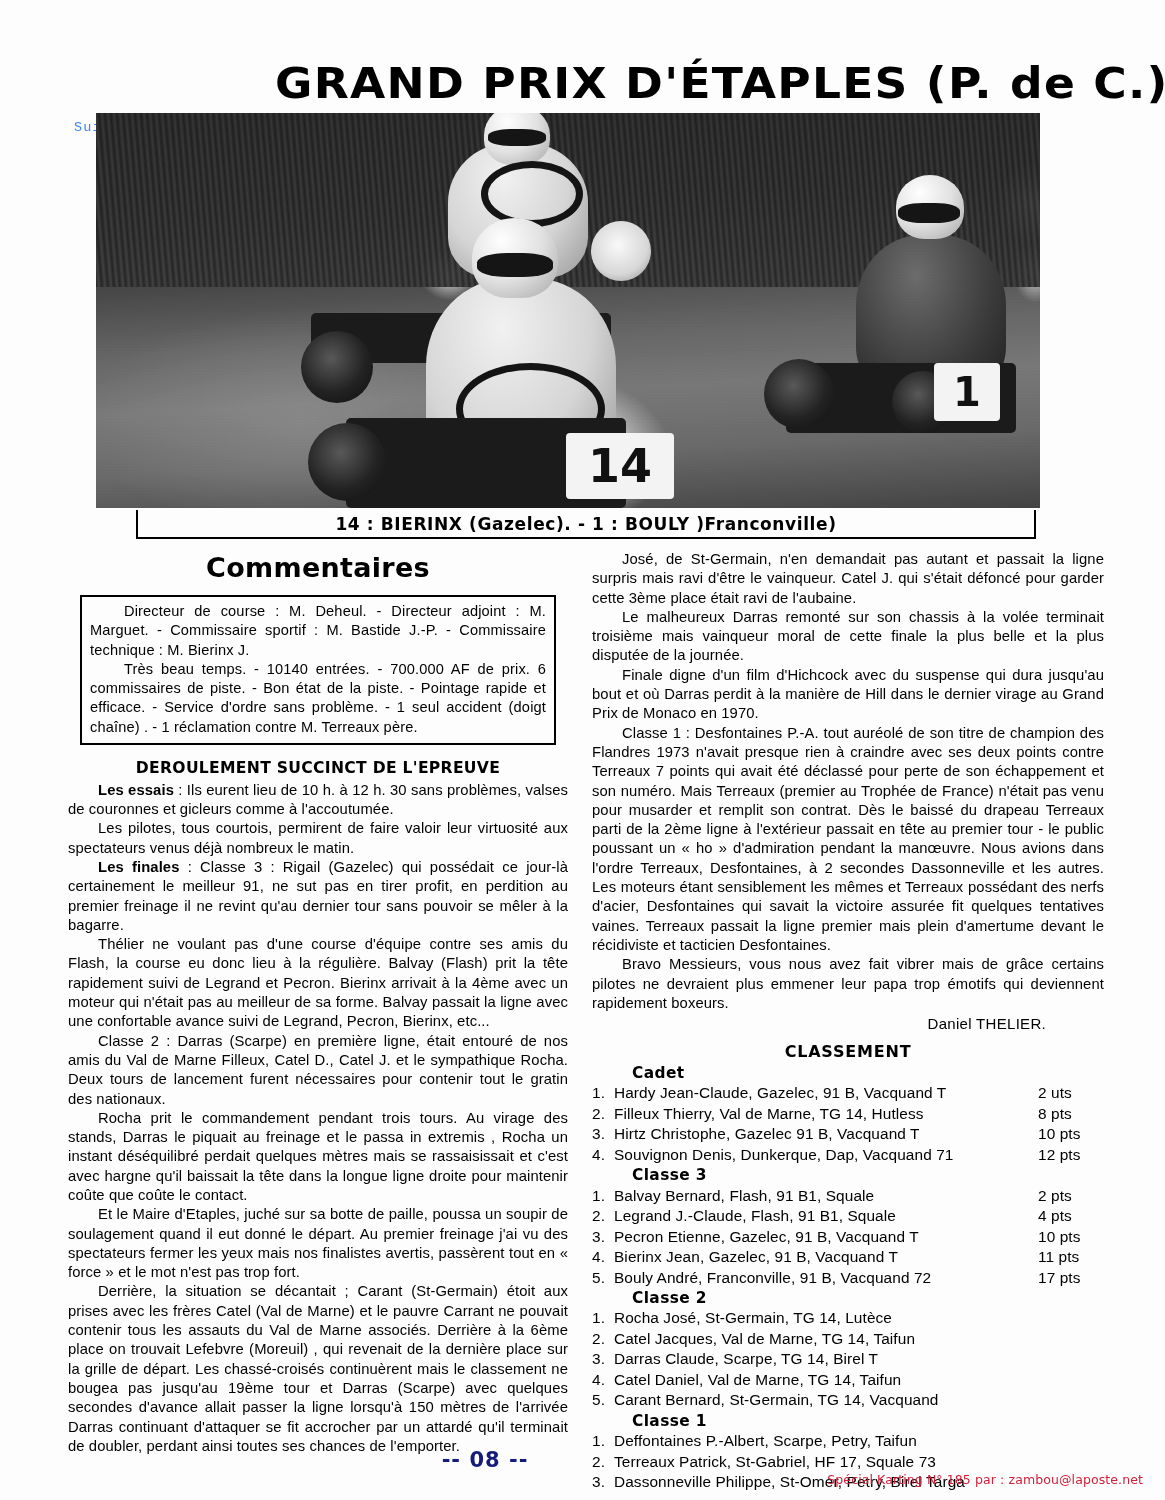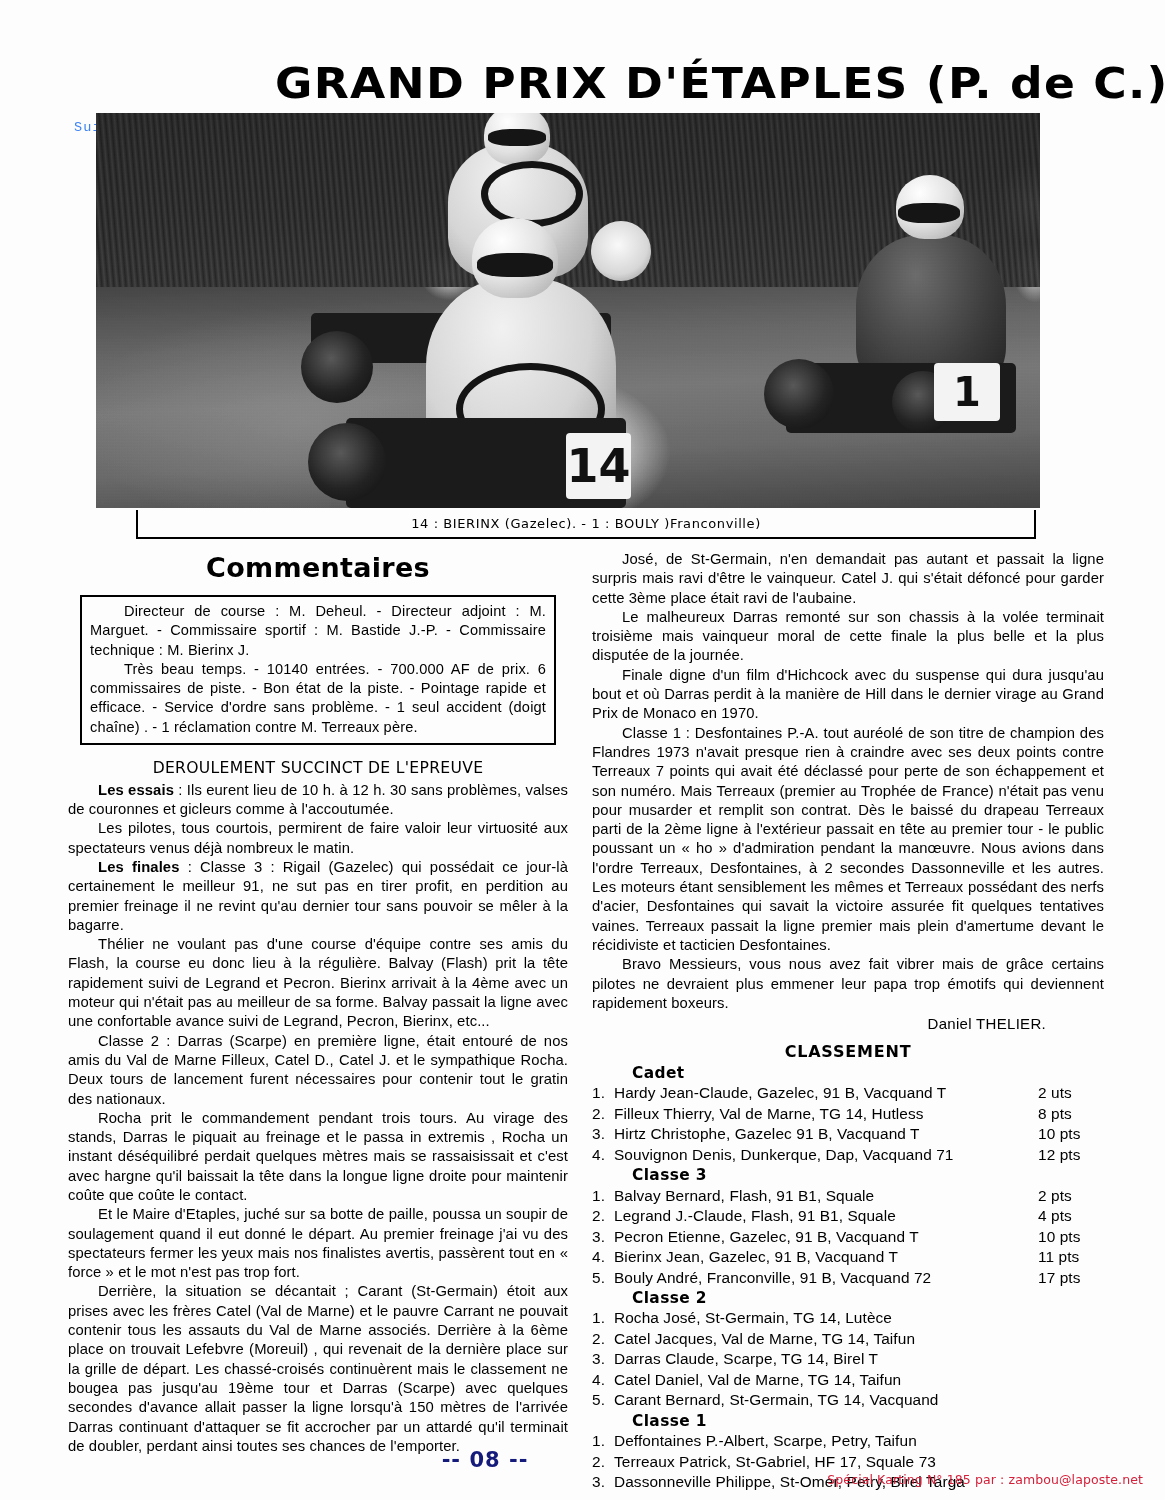--- a/index.html
+++ b/index.html
@@ -146,22 +146,22 @@
     top: 510px;
     width: 896px;
     height: 27px;
     border: 2px solid #000;
     border-top: none;
     display: flex;
     align-items: center;
     justify-content: center;
   }
   .caption-text {
-    font-size: 13px;
-    font-weight: 400;
+    font-size: 17px;
+    font-weight: 700;
     letter-spacing: 0.6px;
     font-family: "DejaVu Sans", sans-serif;
     color: #000;
   }
 
   
   .col-left {
     position: absolute;
     left: 68px;
     top: 552px;
@@ -194,21 +194,21 @@
     line-height: 1.32;
     text-align: justify;
     font-family: "Liberation Sans", sans-serif;
     letter-spacing: 0.15px;
   }
   .info-box p.indent { text-indent: 34px; }
 
   .sub-head {
     text-align: center;
     font-size: 15.6px;
-    font-weight: 400;
+    font-weight: 700;
     font-family: "DejaVu Sans", sans-serif;
     letter-spacing: 0.3px;
     margin: 4px 0 4px 0;
   }
 
   .body-p {
     margin: 0;
     font-size: 14.8px;
     line-height: 1.305;
     text-align: justify;
@@ -302,21 +302,21 @@
       <div class="wheel" style="left:495px; top:108px; width:60px; height:60px; background:radial-gradient(circle at 45% 40%,#fafafa 0%,#d8d8d8 60%,#8d8d8d 100%);"></div>
     </div>
 
     <div class="kart">
       <div class="driver-suit" style="left:330px; top:165px; width:190px; height:200px;"></div>
       <div class="helmet" style="left:376px; top:105px; width:86px; height:80px;"></div>
       <div class="visor" style="left:381px; top:140px; width:76px; height:24px;"></div>
       <div class="steering" style="left:360px; top:250px; width:135px; height:78px;"></div>
       <div class="kart-body" style="left:250px; top:305px; width:280px; height:90px;"></div>
       <div class="wheel" style="left:212px; top:310px; width:78px; height:78px;"></div>
-      <div class="numplate" style="left:470px; top:320px; width:65px; height:66px; font-size:46px;">14</div>
+      <div class="numplate" style="left:470px; top:320px; width:108px; height:66px; font-size:46px;">14</div>
     </div>
 
     <div class="kart">
       <div class="driver-suit" style="left:760px; top:122px; width:150px; height:160px; background:radial-gradient(ellipse at 40% 25%, #6e6e6e 0%, #3c3c3c 60%, #202020 100%);"></div>
       <div class="helmet" style="left:800px; top:62px; width:68px; height:64px;"></div>
       <div class="visor" style="left:802px; top:90px; width:62px; height:20px;"></div>
       <div class="kart-body" style="left:690px; top:250px; width:230px; height:70px;"></div>
       <div class="wheel" style="left:668px; top:246px; width:70px; height:70px;"></div>
       <div class="wheel" style="left:796px; top:258px; width:62px; height:62px;"></div>
       <div class="numplate" style="left:838px; top:250px; width:66px; height:58px; font-size:40px;">1</div>

